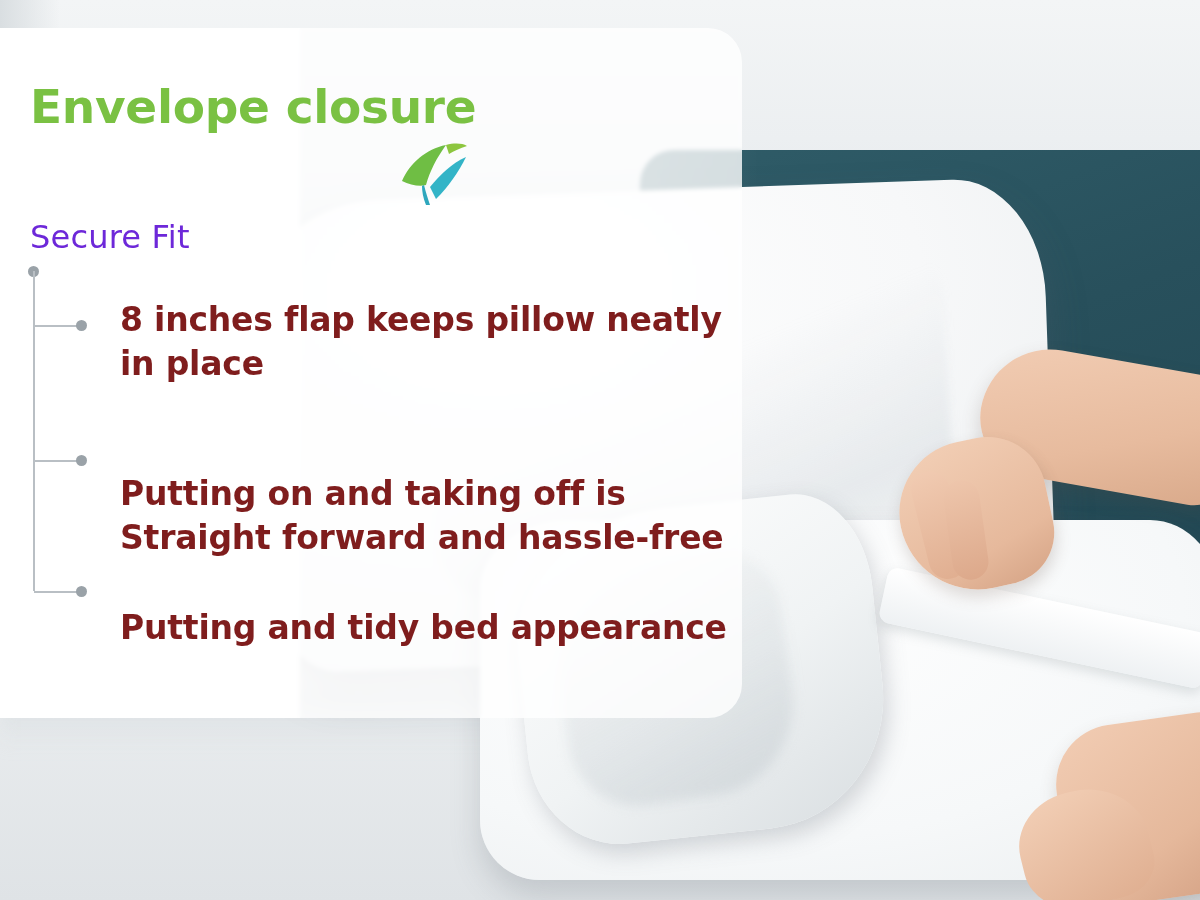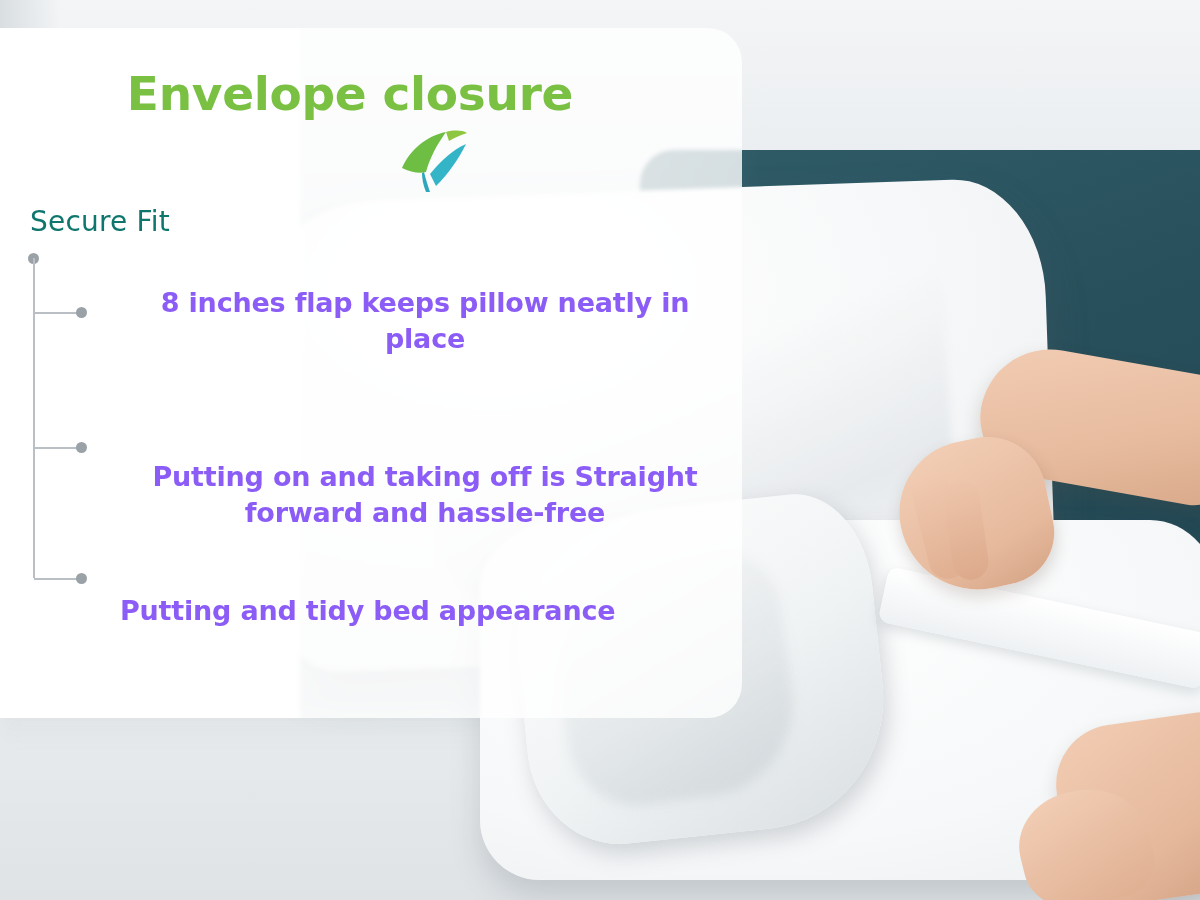--- a/index.html
+++ b/index.html
@@ -141,41 +141,41 @@
     backdrop-filter:blur(2px);
   }
   .panel-solid {
     position:absolute; left:0; top:28px;
     width:300px; height:690px;
     background:rgba(255,255,255,0.93);
     border-radius:0;
   }
 
   
-  .content { position:absolute; left:0; top:0; width:760px; height:760px;text-align:center; }
+  .content { position:absolute; left:0; top:13px; width:760px; height:760px; }
 
   .title {
     position:absolute; left:30px; top:68px;
     width:640px;
     font-size:47px; line-height:1.12;
     font-weight:bold;
     color:#7ac143;
     letter-spacing:-0.3px;
   }
   .title .line2 { display:block; }
 
   .logo-bird {
     position:absolute; left:396px; top:128px;
     width:72px; height:66px;
   }
 
   .subtitle {
     position:absolute; left:30px; top:205px;
-    font-size:28px;
-    color:#0f766e;
+    font-size:32px;
+    color:#6d28d9;
     font-weight:normal;
     letter-spacing:0.2px;
   }
 
   
   .rail {
     position:absolute; left:33px; top:258px;
     width:2px; height:320px;
     background:#b9bfc4;
   }
@@ -185,24 +185,24 @@
     background:#9aa2a8;
   }
   .branch { position:absolute; left:34px; height:2px; background:#b9bfc4; }
   .branch-dot {
     position:absolute; width:11px; height:11px; border-radius:50%;
     background:#9aa2a8;
   }
 
   .bullets { position:absolute; left:120px; top:285px; width:610px; }
   .bullet {
-    font-size:27px;
+    font-size:33px;
     line-height:1.33;
     font-weight:bold;
-    color:#8b5cf6;
+    color:#7f1d1d;
     letter-spacing:-0.2px;
   }
   .bullet + .bullet { margin-top:36px; }
   .b1 { position:absolute; top:0; }
   .b2 { position:absolute; top:138px; }
   .b3 { position:absolute; top:272px; }
 </style>
 </head>
 <body>
 

